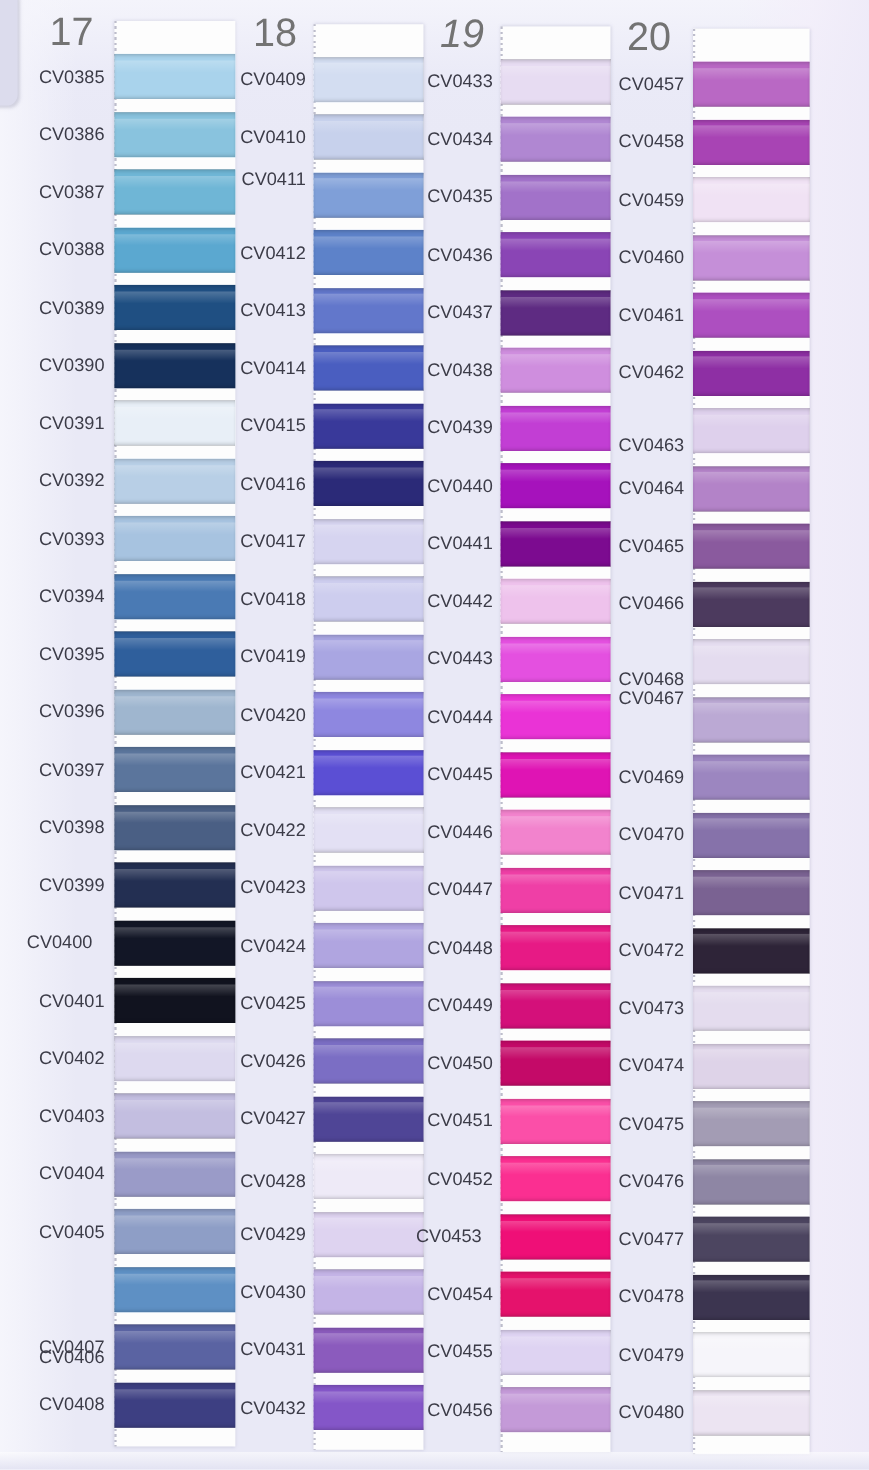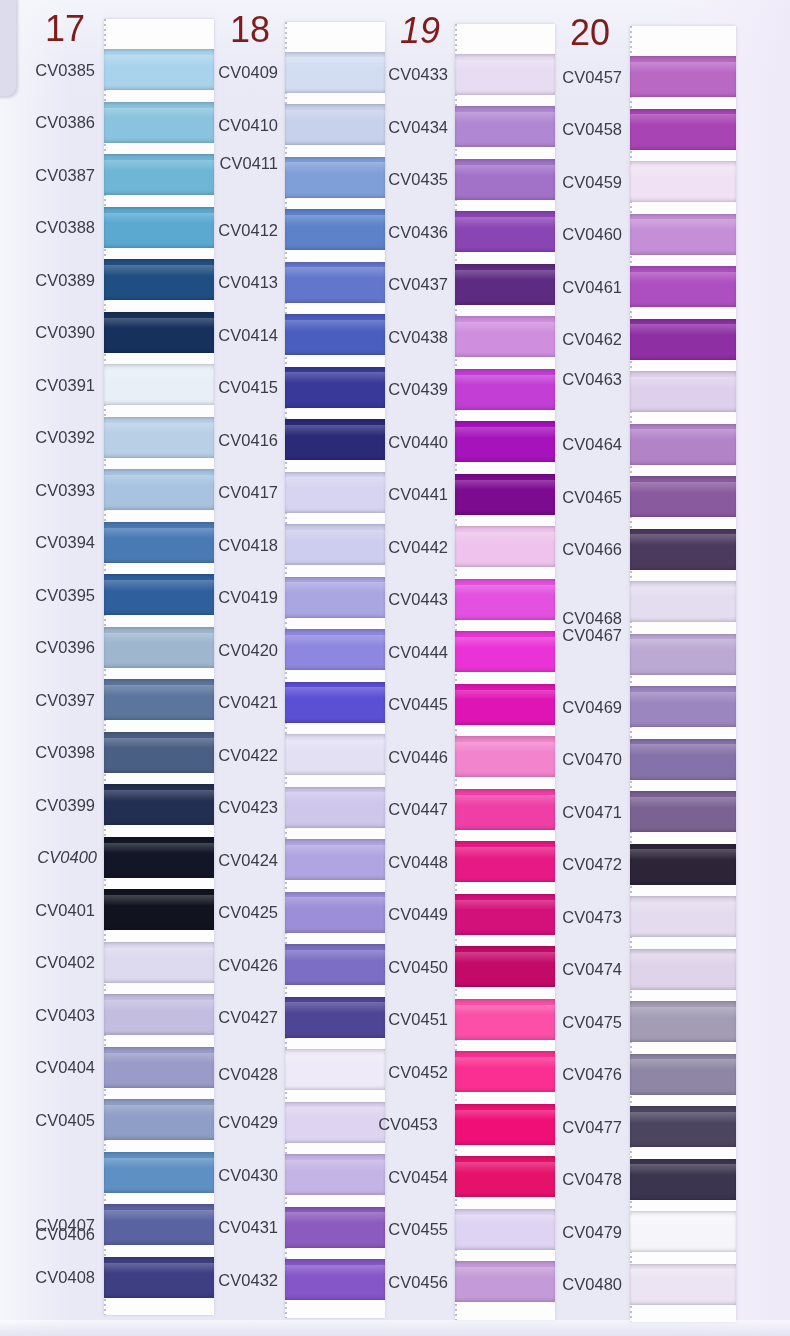--- a/index.html
+++ b/index.html
@@ -63,21 +63,21 @@
 
   
   .column {
     position: absolute;
     top: 0;
   }
   .col-number {
     position: absolute;
     font-size: 36px;
     font-weight: 400;
-    color: #7f1d1d;
+    color: #737373;
     letter-spacing: 0px;
     line-height: 1;
     white-space: nowrap;
   }
   
   .strip {
     position: absolute;
     background: #fdfdfd;
     box-shadow: 0 0 3px rgba(140,140,175,.35);
   }
@@ -193,21 +193,21 @@
           <div class="gloss"></div>
         </div>
         <div class="code-label" style="left: 15px; width: 80px; top: 744.235px;">CV0398</div>
         <div class="swatch" title="CV0399" style="left: 104px; width: 110px; top: 784.352px; height: 41px; background: rgb(35, 47, 82);">
           <div class="gloss"></div>
         </div>
         <div class="code-label" style="left: 15px; width: 80px; top: 796.735px;">CV0399</div>
         <div class="swatch" title="CV0400" style="left: 104px; width: 110px; top: 836.852px; height: 41px; background: rgb(18, 22, 38);">
           <div class="gloss"></div>
         </div>
-        <div class="code-label" style="left: 17px; width: 80px; top: 849.235px; font-style: italic;">CV0400</div>
+        <div class="code-label" style="left: 4px; width: 80px; top: 849.235px;">CV0400</div>
         <div class="swatch" title="CV0401" style="left: 104px; width: 110px; top: 889.352px; height: 41px; background: rgb(17, 19, 31);">
           <div class="gloss"></div>
         </div>
         <div class="code-label" style="left: 15px; width: 80px; top: 901.735px;">CV0401</div>
         <div class="swatch" title="CV0402" style="left: 104px; width: 110px; top: 941.852px; height: 41px; background: rgb(221, 217, 239);">
           <div class="gloss"></div>
         </div>
         <div class="code-label" style="left: 15px; width: 80px; top: 954.235px;">CV0402</div>
         <div class="swatch" title="CV0403" style="left: 104px; width: 110px; top: 994.352px; height: 41px; background: rgb(195, 190, 224);">
           <div class="gloss"></div>
@@ -463,21 +463,21 @@
           <div class="gloss"></div>
         </div>
         <div class="code-label" style="left: 542px; width: 80px; top: 278.586px;">CV0461</div>
         <div class="swatch" title="CV0462" style="left: 630px; width: 106px; top: 318.69px; height: 41px; background: rgb(142, 47, 164);">
           <div class="gloss"></div>
         </div>
         <div class="code-label" style="left: 542px; width: 80px; top: 331.086px;">CV0462</div>
         <div class="swatch" title="CV0463" style="left: 630px; width: 106px; top: 371.19px; height: 41px; background: rgb(222, 208, 236);">
           <div class="gloss"></div>
         </div>
-        <div class="code-label" style="left: 542px; width: 80px; top: 371px;">CV0463</div>
+        <div class="code-label" style="left: 542px; width: 80px; top: 397px;">CV0463</div>
         <div class="swatch" title="CV0464" style="left: 630px; width: 106px; top: 423.69px; height: 41px; background: rgb(179, 131, 200);">
           <div class="gloss"></div>
         </div>
         <div class="code-label" style="left: 542px; width: 80px; top: 436.086px;">CV0464</div>
         <div class="swatch" title="CV0465" style="left: 630px; width: 106px; top: 476.19px; height: 41px; background: rgb(138, 90, 158);">
           <div class="gloss"></div>
         </div>
         <div class="code-label" style="left: 542px; width: 80px; top: 488.586px;">CV0465</div>
         <div class="swatch" title="CV0466" style="left: 630px; width: 106px; top: 528.69px; height: 41px; background: rgb(76, 58, 94);">
           <div class="gloss"></div>

